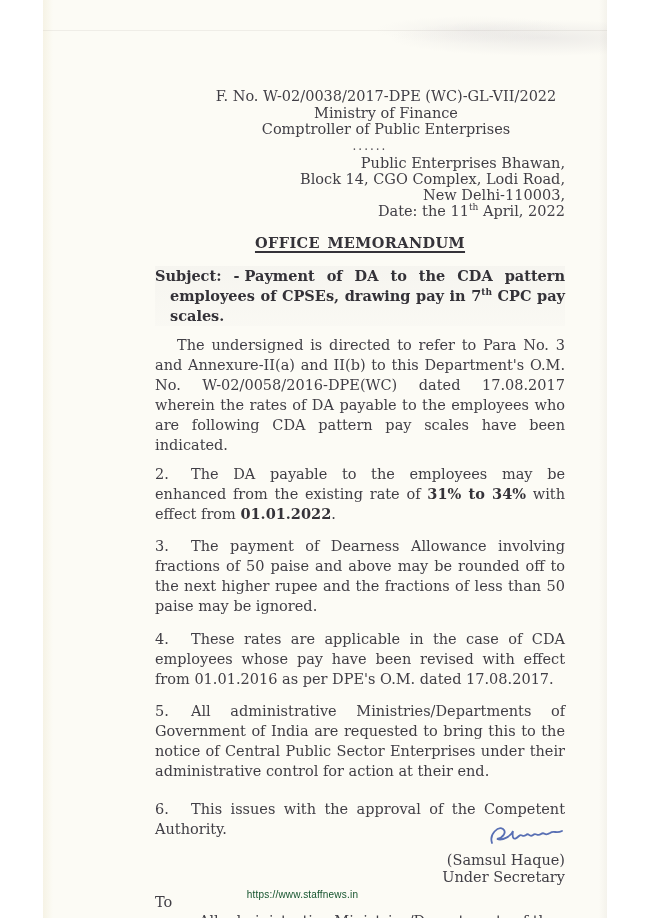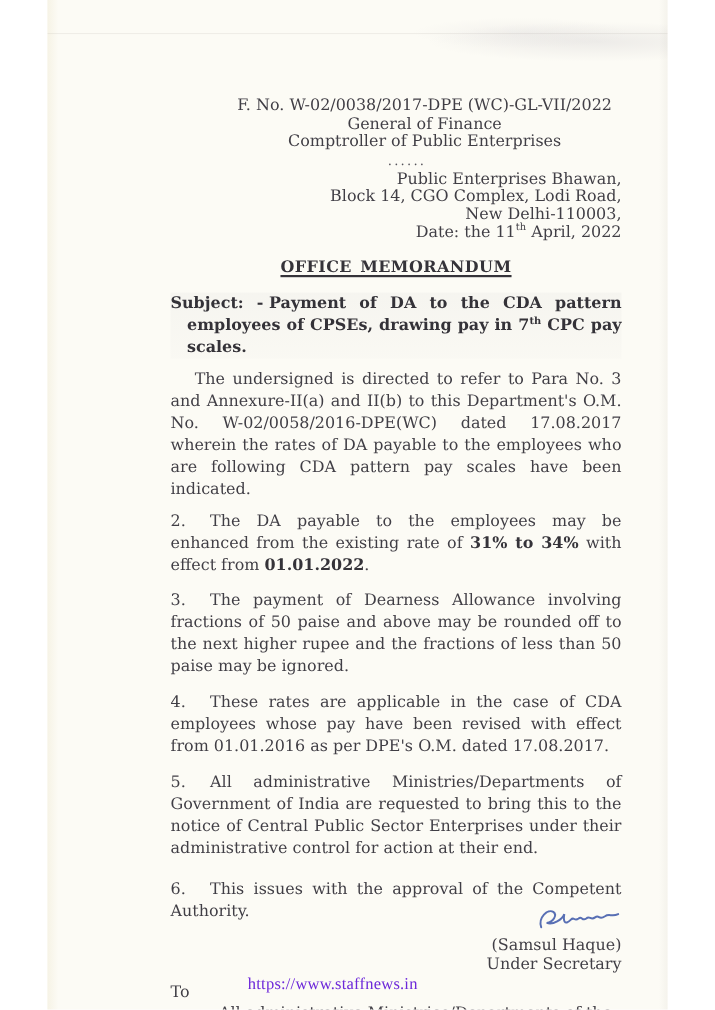--- a/index.html
+++ b/index.html
@@ -125,34 +125,34 @@
     display: inline-block;
     width: 14px;
   }
 
   .footer-url {
     position: absolute;
     left: 0;
     right: 45px;
     bottom: 13px;
     text-align: center;
-    font-family: Liberation Serif, serif;
-    font-size: 15px;
-    color: #6d28d9;
+    font-family: Liberation Sans, sans-serif;
+    font-size: 10px;
+    color: #14532d;
     letter-spacing: 0.2px;
   }
 </style>
 </head>
 <body>
 
 <div class="page">
 
   <div class="letterhead">
     <div>F. No. W-02/0038/2017-DPE (WC)-GL-VII/2022</div>
-    <div>General of Finance</div>
+    <div>Ministry of Finance</div>
     <div>Comptroller of Public Enterprises</div>
   </div>
 
   <div class="separator-dots">......</div>
 
   <div class="address-block">
     <div>Public Enterprises Bhawan,</div>
     <div>Block 14, CGO Complex, Lodi Road,</div>
     <div>New Delhi-110003,</div>
     <div><span>Date: the 11</span><sup>th</sup><span> April, 2022</span></div>

